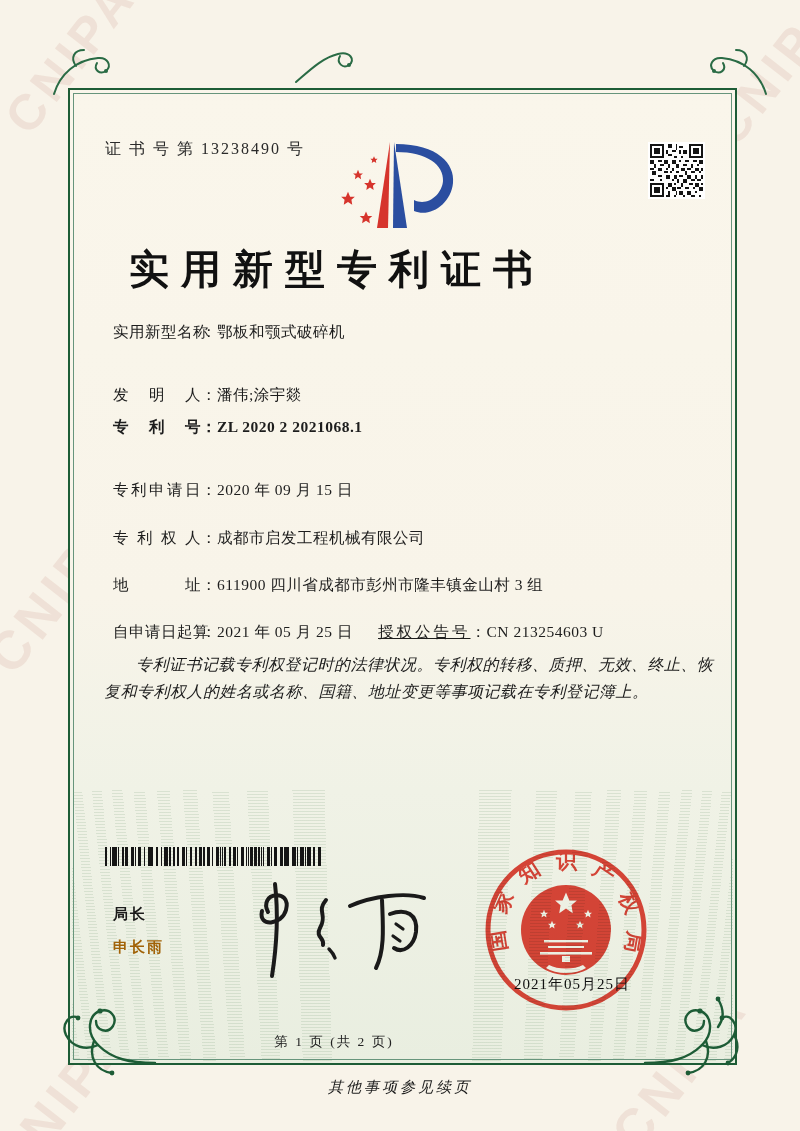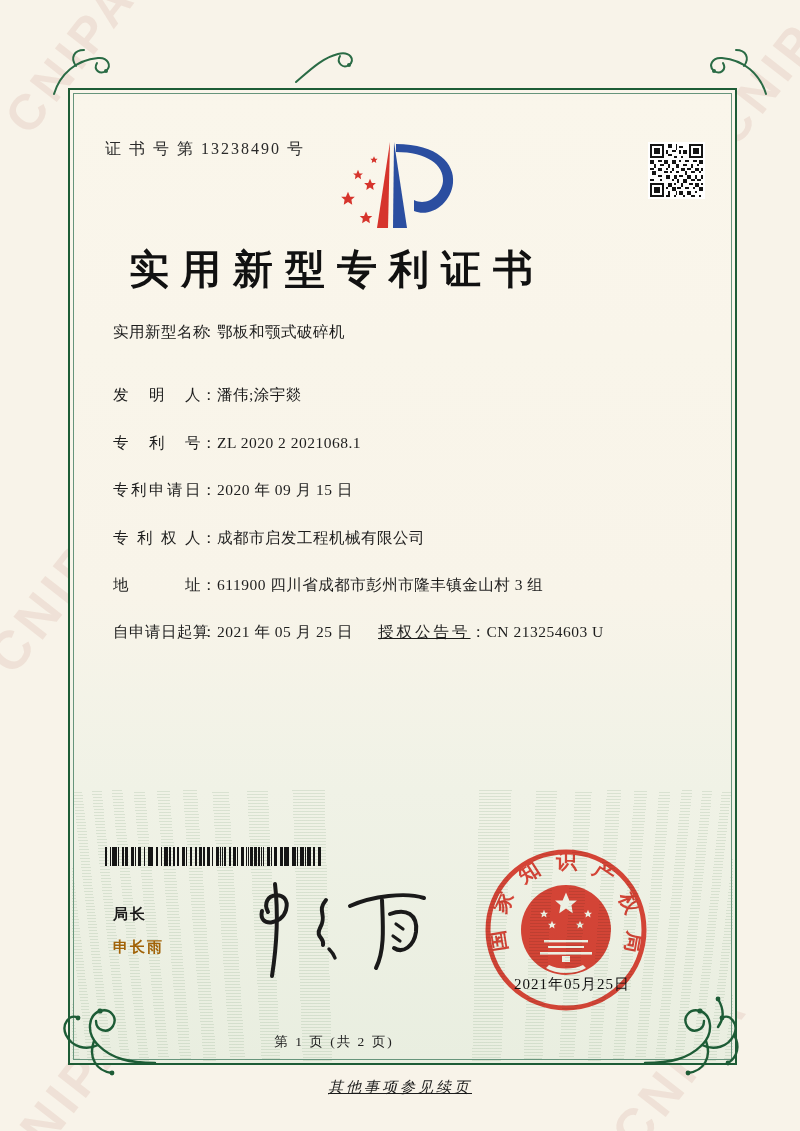--- a/index.html
+++ b/index.html
@@ -76,21 +76,21 @@
   .officer-name{position:absolute;left:113px;top:938px;font-family:"Liberation Sans","DejaVu Sans",sans-serif;font-weight:600;font-size:15px;color:#a16207;letter-spacing:2px;}
   .signature{position:absolute;left:228px;top:878px;width:210px;height:115px;}
   
   .seal{position:absolute;left:482px;top:846px;width:168px;height:168px;opacity:0.94;mix-blend-mode:multiply;}
   .seal-date{
     position:absolute;left:492px;top:975px;width:160px;text-align:center;
     font-size:15px;color:#111;letter-spacing:1px;white-space:nowrap;
   }
   
   .page-info{position:absolute;left:0;top:1033px;width:668px;text-align:center;font-size:13.5px;color:#222;letter-spacing:2px;}
-  .note{position:absolute;left:0;top:1078px;width:800px;text-align:center;font-size:15px;color:#1c1c1c;letter-spacing:3px;font-style:italic;text-decoration:underline;}
+  .note{position:absolute;left:0;top:1078px;width:800px;text-align:center;font-size:15px;color:#1c1c1c;letter-spacing:3px;font-style:italic;}
 </style>
 </head>
 <body>
 
 <span class="wm" style="left:-18px;top:28px;font-size:50px;">CNIPA</span>
 <span class="wm" style="left:188px;top:170px;font-size:48px;">CNIPA</span>
 <span class="wm" style="left:688px;top:40px;font-size:50px;">CNIPA</span>
 <span class="wm" style="left:478px;top:408px;font-size:48px;">CNIPA</span>
 <span class="wm" style="left:-38px;top:560px;font-size:54px;">CNIPA</span>
 <span class="wm" style="left:258px;top:800px;font-size:46px;color:rgba(208,166,148,0.14);">CNIPA</span>
@@ -178,40 +178,41 @@
 </svg>
 
 <div class="title">实用新型专利证书</div>
 
 <div class="frow" style="top:322px;">
   <span class="flabel">实用新型名称</span><span class="fcolon">：</span><span class="fvalue">鄂板和颚式破碎机</span>
 </div>
 <div class="frow" style="top:385px;">
   <span class="flabel">发明人</span><span class="fcolon">：</span><span class="fvalue">潘伟;涂宇燚</span>
 </div>
-<div class="frow" style="top:433px;">
+<div class="frow" style="top:417px;font-weight:bold;">
   <span class="flabel">专利号</span><span class="fcolon">：</span><span class="fvalue">ZL 2020 2 2021068.1</span>
 </div>
 <div class="frow" style="top:480px;">
   <span class="flabel">专利申请日</span><span class="fcolon">：</span><span class="fvalue">2020 年 09 月 15 日</span>
 </div>
 <div class="frow" style="top:528px;">
   <span class="flabel">专利权人</span><span class="fcolon">：</span><span class="fvalue">成都市启发工程机械有限公司</span>
 </div>
 <div class="frow" style="top:575px;">
   <span class="flabel">地址</span><span class="fcolon">：</span><span class="fvalue">611900 四川省成都市彭州市隆丰镇金山村 3 组</span>
 </div>
 <div class="frow" style="top:622px;">
   <span class="flabel">自申请日起算</span><span class="fcolon">：</span><span class="fvalue">2021 年 05 月 25 日</span>
 </div>
 <div class="frow2" style="top:622px;text-decoration:underline;">
   <span style="letter-spacing:3px;">授权公告号</span><span class="fcolon">：</span><span class="fvalue">CN 213254603 U</span>
 </div>
 
 <div class="paras">
+  <p>专利证书记载专利权登记时的法律状况。专利权的转移、质押、无效、终止、恢复和专利权人的姓名或名称、国籍、地址变更等事项记载在专利登记簿上。</p>
 </div>
 
 <div class="barcode"></div>
 
 <div class="officer-title">局长</div>
 <div class="officer-name">申长雨</div>
 
 <svg class="signature" viewBox="0 0 210 115">
   <g fill="none" stroke="#1a1a1a" stroke-width="4" stroke-linecap="round" stroke-linejoin="round">
     <path d="M40,34 C30,14 64,10 58,32 C54,47 30,50 34,33"></path>

